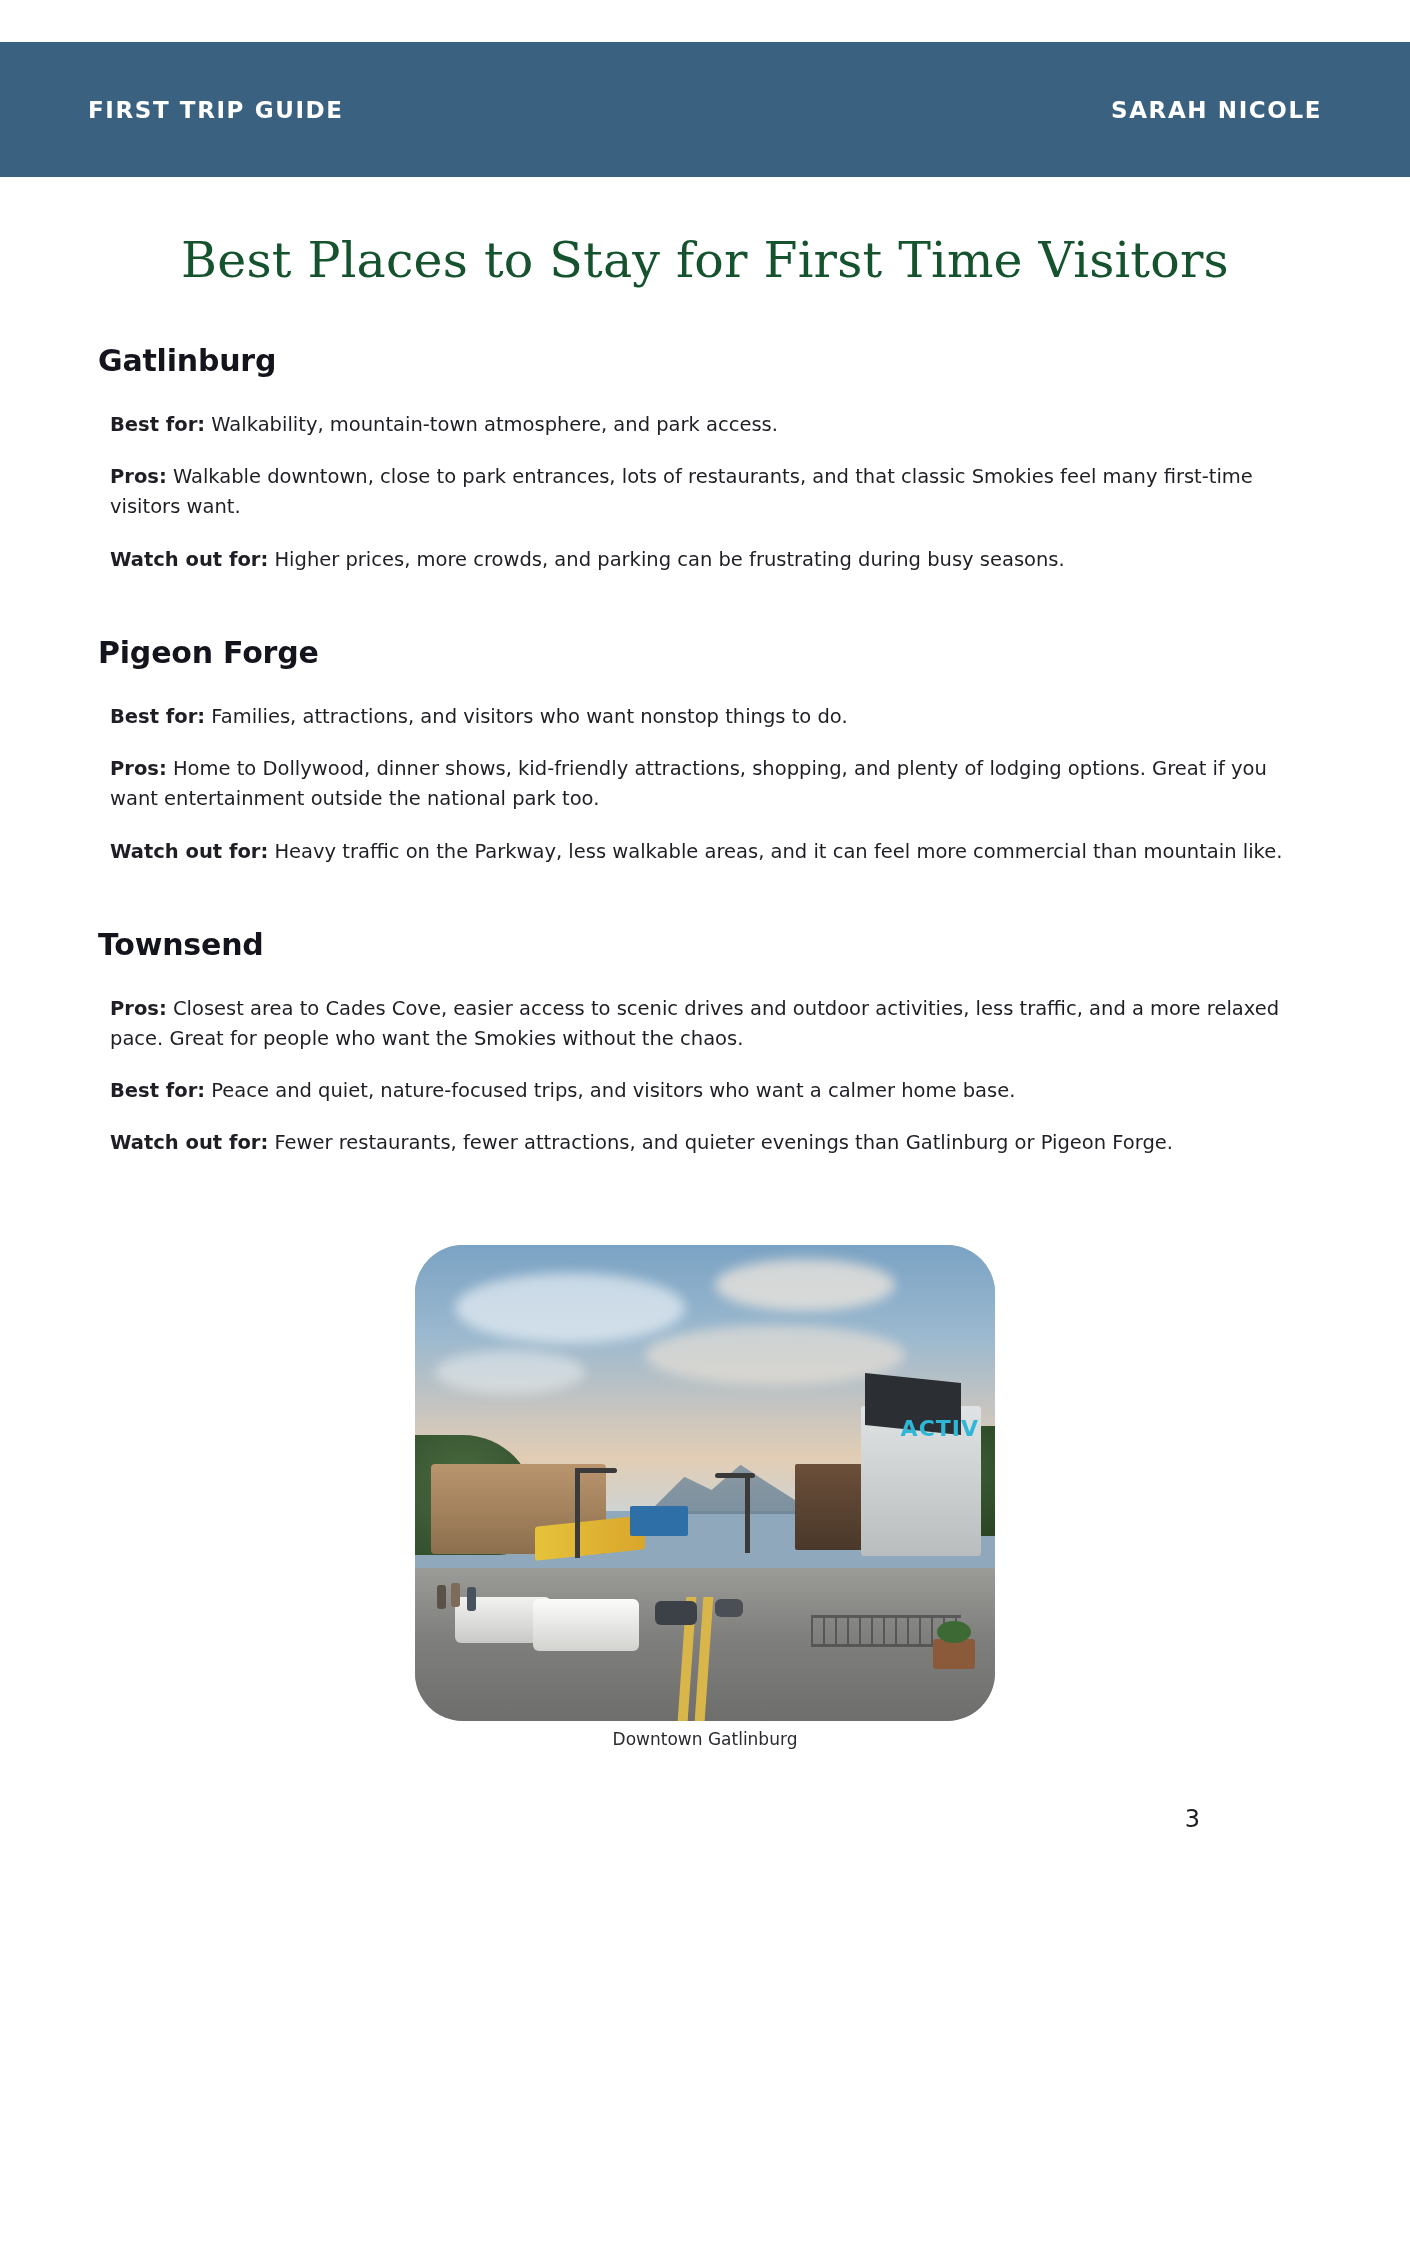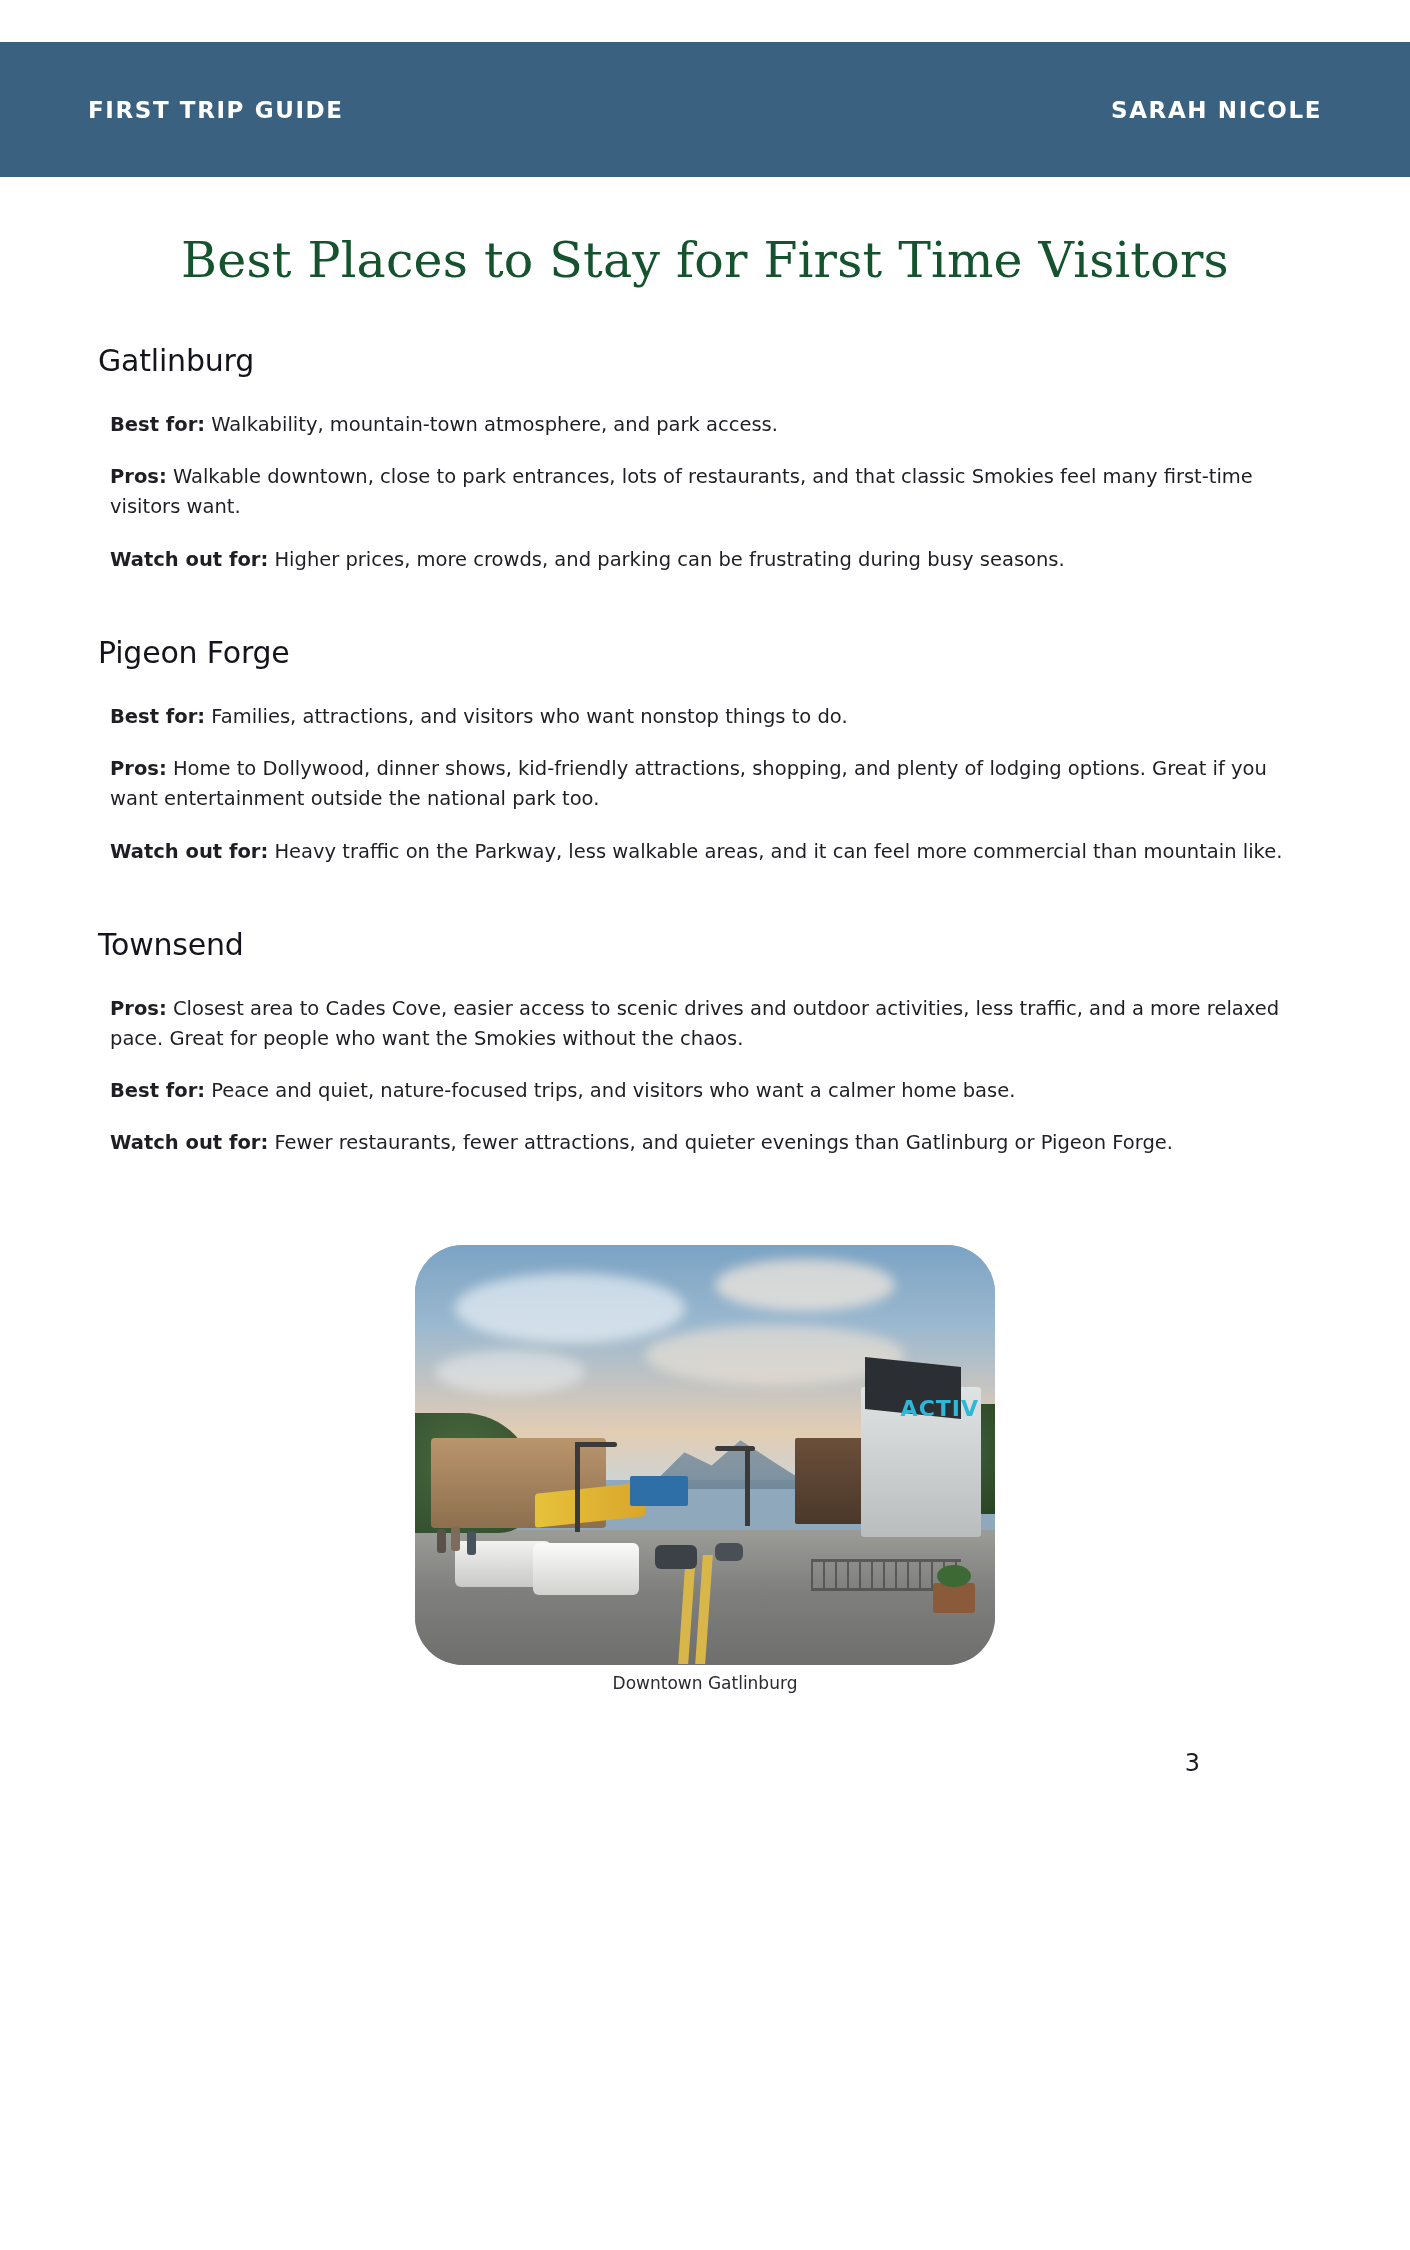--- a/index.html
+++ b/index.html
@@ -60,21 +60,21 @@
   }
 
   .section {
     margin-bottom: 52px;
   }
   .section.s2 { margin-top: 60px; }
   .section.s3 { margin-top: 60px; }
 
   .section-heading {
     font-size: 30px;
-    font-weight: 400;
+    font-weight: 700;
     color: #14141c;
     margin: 0 0 32px 0;
     letter-spacing: -0.2px;
   }
 
   .para {
     font-size: 19.5px;
     line-height: 1.55;
     color: #1e1e24;
     margin: 0 0 22px 12px;
@@ -86,21 +86,21 @@
 
   
   .figure {
     margin-top: 86px;
     display: flex;
     flex-direction: column;
     align-items: center;
   }
   .photo {
     width: 580px;
-    height: 420px;
+    height: 476px;
     border-radius: 48px;
     overflow: hidden;
     position: relative;
     background: #8fa8bc;
   }
   
   .sky {
     position: absolute;
     left: 0; top: 0; width: 100%; height: 56%;
     background: linear-gradient(180deg, #7ba3c4 0%, #9cb9cf 35%, #c7c5c0 62%, #e2cdb4 80%, #cfd3d2 100%);

